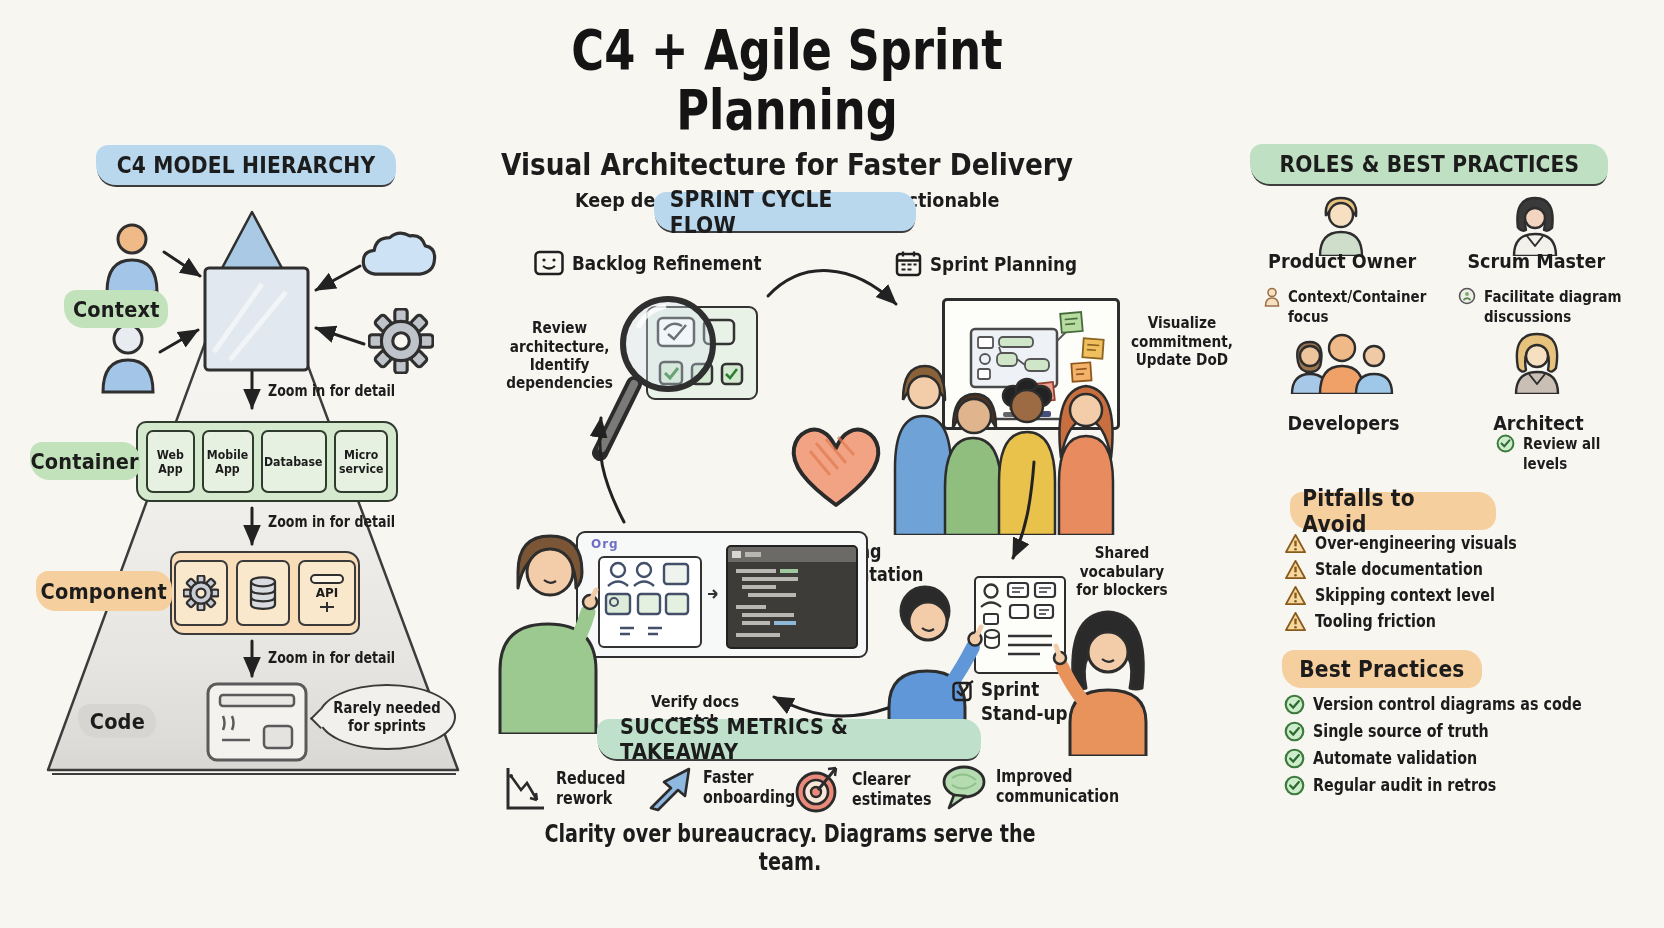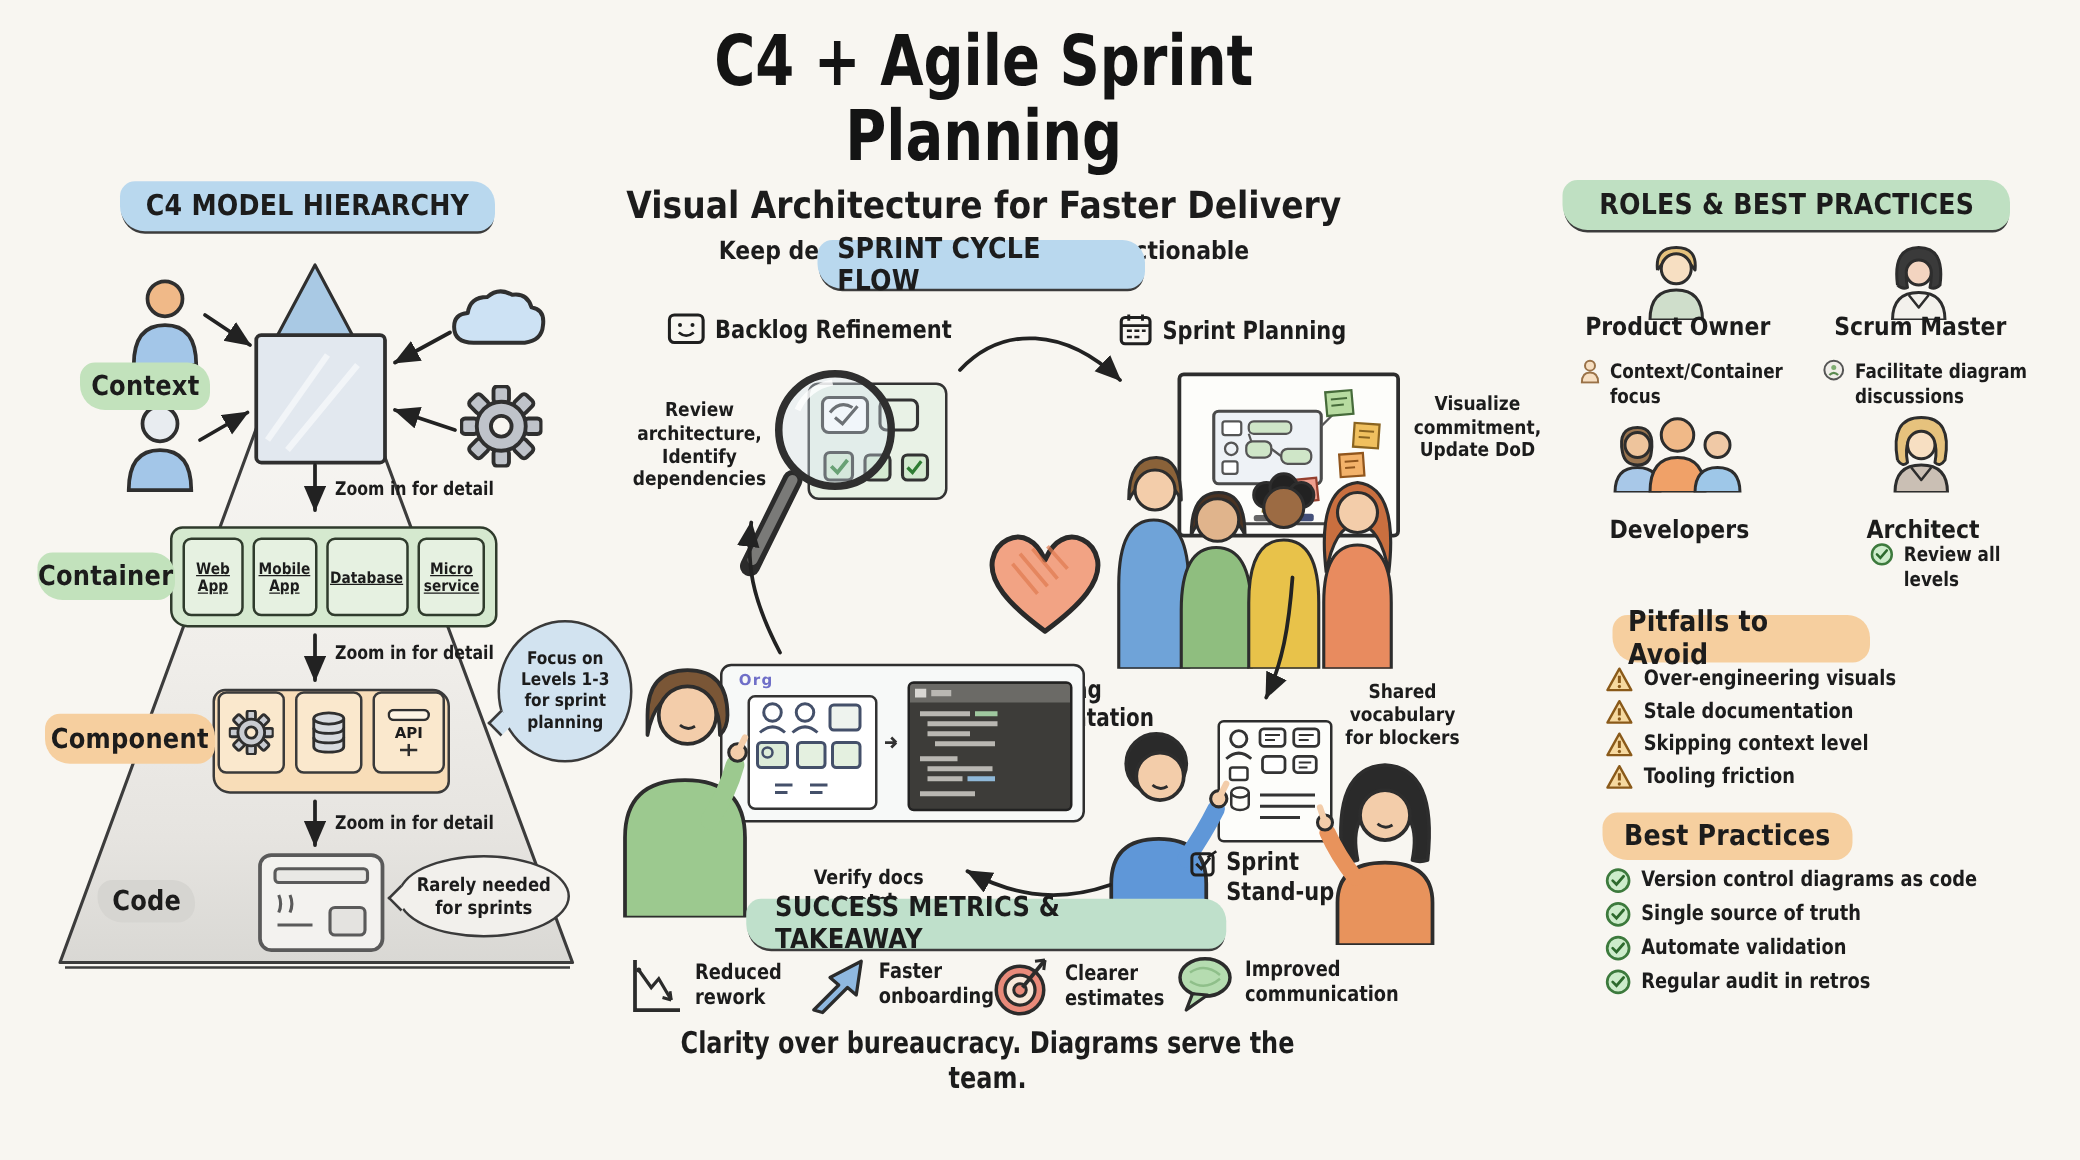--- a/index.html
+++ b/index.html
@@ -15,21 +15,21 @@
   .ml{white-space:pre-line;}
   .cxc{display:inline-block;transform:scaleX(.88);transform-origin:center;}
   .cxc8{display:inline-block;transform:scaleX(.8);transform-origin:center;}
   .cxl{display:inline-block;transform:scaleX(.84);transform-origin:left center;}
   .note{position:absolute;font-weight:700;line-height:1.18;text-align:center;}
   .bubble{position:absolute;border:2.5px solid #3a3a3a;display:flex;align-items:center;
     justify-content:center;text-align:center;font-weight:700;border-radius:50%;}
   .bubble:after{content:"";position:absolute;width:13px;height:13px;background:inherit;
     left:-7px;bottom:22px;border-left:2.5px solid #3a3a3a;border-bottom:2.5px solid #3a3a3a;
     transform:rotate(45deg);}
-  .box-row{display:flex;gap:7px;align-items:stretch;justify-content:flex-start;padding:7px 8px;text-decoration:underline;}
+  .box-row{display:flex;gap:7px;align-items:stretch;justify-content:flex-start;padding:7px 8px;}
   .mini-box{border:2px solid #2f3b2c;border-radius:7px;background:#e6f1e1;display:flex;
     align-items:center;justify-content:center;text-align:center;font-weight:700;
     font-size:12.5px;line-height:1.05;}
   .comp-box{border:2px solid #3a3a3a;border-radius:7px;background:#fae8cd;display:flex;
     flex-direction:column;align-items:center;justify-content:center;}
   .listrow{position:absolute;display:flex;align-items:flex-start;gap:8px;}
   .listrow .txt{font-weight:700;font-size:17px;white-space:nowrap;}
   .rolename{position:absolute;width:180px;text-align:center;font-weight:700;font-size:20px;}
   .rolebullet{position:absolute;display:flex;gap:8px;align-items:flex-start;}
   .rolebullet .txt{font-weight:700;font-size:16px;line-height:1.22;}
@@ -129,21 +129,21 @@
         </div>
     </div>
   </div>
   <div class="pill" style="left:30px;top:442px;width:110px;height:38px;background:#c2e2bc;">
     <span class="cxc" style="font-size:22px;">Container</span>
   </div>
 
   <div class="abs b" style="left:268px;top:513px;font-size:15px;">
     <span class="cxl">Zoom in for detail</span></div>
 
-  <div class="abs" style="left:170px;top:551px;width:190px;height:84px;background:#f8ddb8;border:2.5px solid #3a3a3a;border-radius:10px 14px 10px 14px;box-sizing:border-box;display:flex;gap:8px;justify-content:center;">
+  <div class="abs" style="left:170px;top:551px;width:190px;height:84px;background:#f8ddb8;border:2.5px solid #3a3a3a;border-radius:10px 14px 10px 14px;box-sizing:border-box;display:flex;gap:8px;align-items:center;justify-content:center;">
     <div class="comp-box" style="width:50px;height:62px;">
       <svg width="36" height="36" viewBox="0 0 64 64">
         <g fill="#c9ccd2" stroke="#2f2f2f" stroke-width="4">
           <rect x="26" y="1" width="12" height="13" rx="3"></rect>
             <rect x="26" y="50" width="12" height="13" rx="3"></rect>
           <rect x="1" y="26" width="13" height="12" rx="3"></rect>
             <rect x="50" y="26" width="13" height="12" rx="3"></rect>
           <g transform="rotate(45 32 32)">
               <rect x="26" y="1" width="12" height="13" rx="3"></rect>
               <rect x="26" y="50" width="12" height="13" rx="3"></rect>
@@ -170,26 +170,20 @@
           <rect x="1" y="1" width="32" height="8" rx="4" fill="#fdf4e4" stroke="#2f2f2f" stroke-width="2"></rect>
         </svg>
       <span class="b" style="font-size:12px;">API</span>
       <svg width="14" height="10" viewBox="0 0 14 10">
           <path d="M7 0 V10 M0 5 H14" stroke="#2f2f2f" stroke-width="2"></path>
         </svg>
     </div>
   </div>
   <div class="pill" style="left:36px;top:571px;width:136px;height:40px;background:#f6cf9f;">
     <span class="cxc" style="font-size:22px;">Component</span>
-  </div>
-  <div class="bubble ml" style="left:398px;top:496px;width:104px;height:110px;background:#d2e3f0;font-size:14px;line-height:1.2;">
-    <span class="ml cxc">Focus on
-Levels 1-3
-for sprint
-planning</span>
   </div>
 
   <div class="abs b" style="left:268px;top:649px;font-size:15px;">
     <span class="cxl">Zoom in for detail</span></div>
 
   <svg class="abs" style="left:206px;top:682px;" width="102" height="80" viewBox="0 0 102 80">
     <rect x="2" y="2" width="98" height="76" rx="9" fill="#f3f2ef" stroke="#5a5a5a" stroke-width="3"></rect>
     <rect x="14" y="13" width="74" height="11" rx="3" fill="#e9e8e5" stroke="#5a5a5a" stroke-width="2.5"></rect>
     <path d="M17 34 q3 7 0 14 M26 34 q3 7 0 14" fill="none" stroke="#5a5a5a" stroke-width="2.5"></path>
     <path d="M16 58 h28" stroke="#5a5a5a" stroke-width="2.5"></path>

